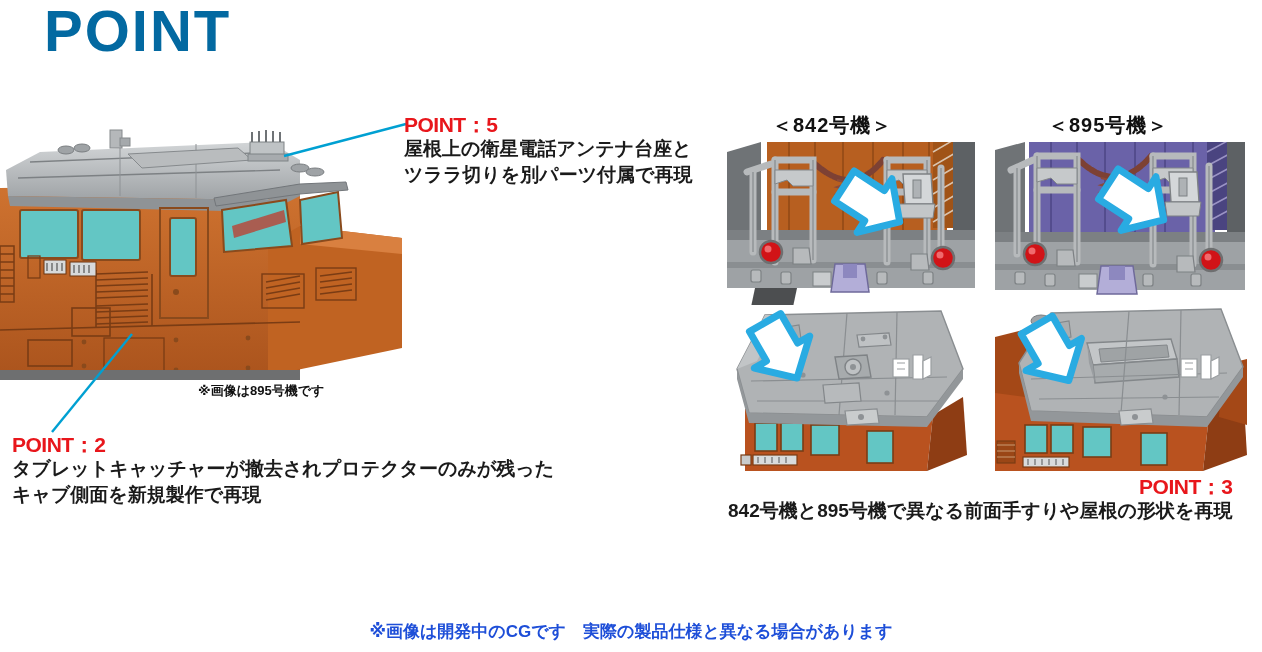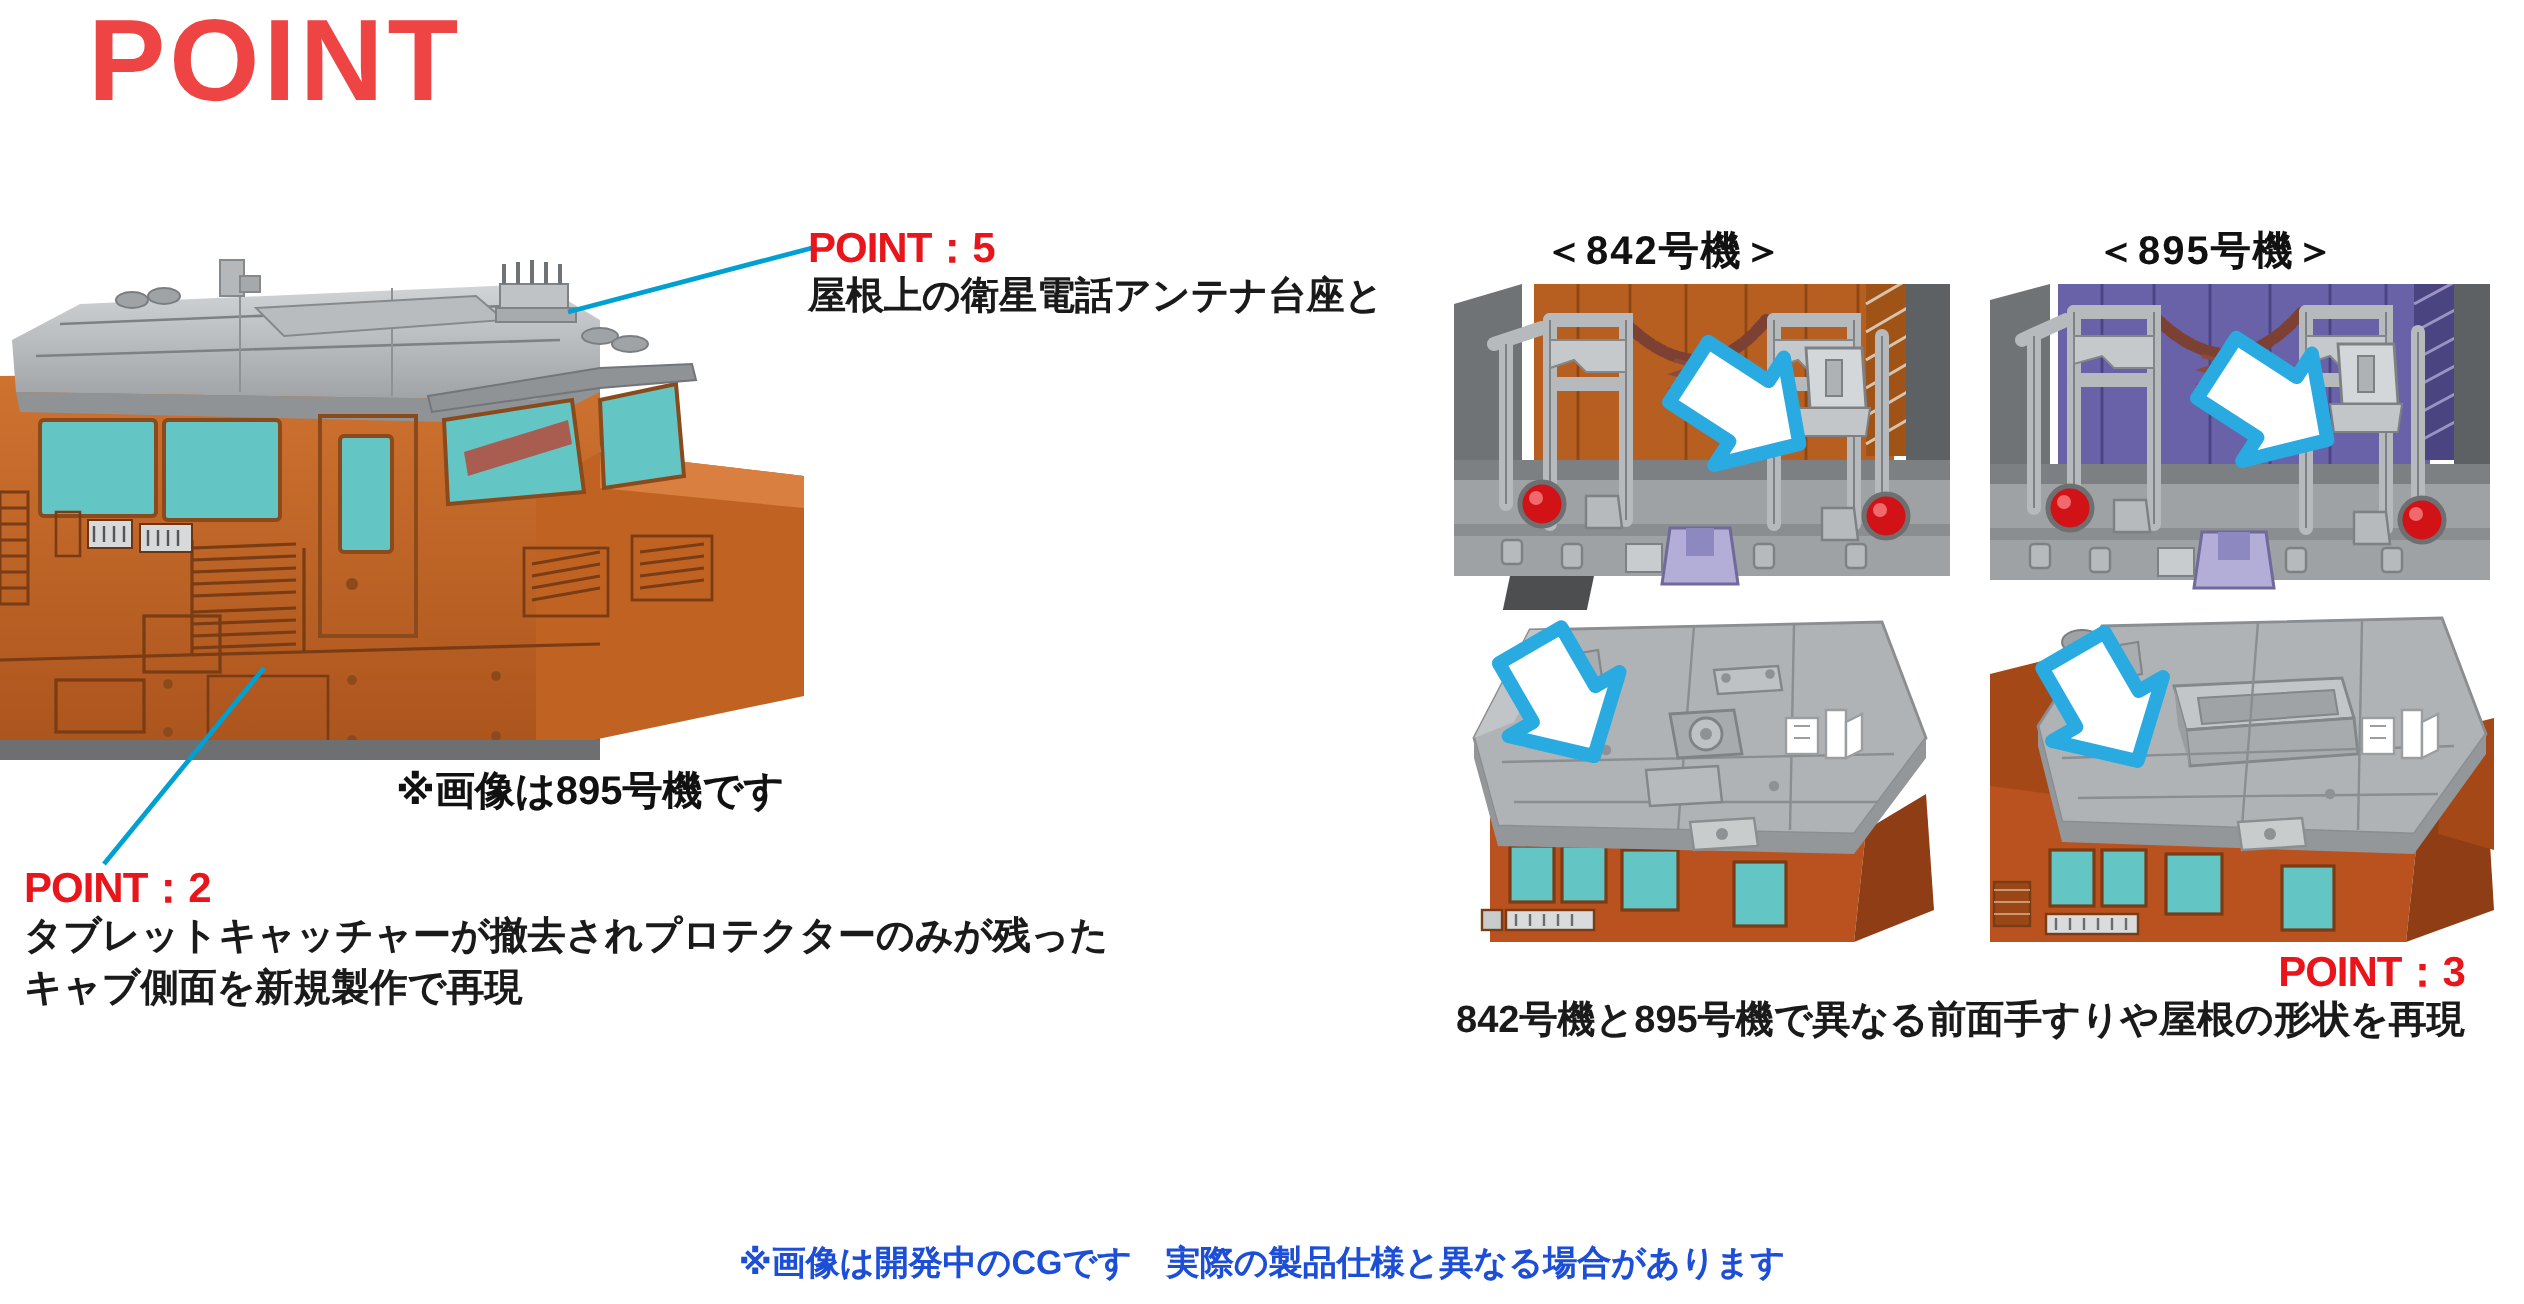--- a/index.html
+++ b/index.html
@@ -16,21 +16,21 @@
     color: #000;
   }
 
   
   #title {
     position: absolute;
     left: 44px;
     top: 2px;
     font-size: 58px;
     font-weight: bold;
-    color: #ef4444;
+    color: #0369a1;
     letter-spacing: 2px;
     line-height: 1;
     font-family: "Liberation Sans", "DejaVu Sans", sans-serif;
   }
 
   
   .point-label {
     color: #e8161b;
     font-weight: bold;
     font-size: 21px;
@@ -47,21 +47,21 @@
   }
 
   #point1 { position: absolute; left: 404px; top: 114px; }
   #point2 { position: absolute; left: 12px;  top: 434px; }
   #point3 { position: absolute; left: 728px; top: 476px; text-align: right; }
 
   
   .caption {
     position: absolute;
     font-weight: bold;
-    font-size: 20px;
+    font-size: 13px;
     color: #111;
     white-space: nowrap;
   }
   #caption-main { left: 198px; top: 382px; }
   #disclaimer {
     position: absolute;
     left: 0; right: 0;
     top: 620px;
     text-align: center;
     font-weight: bold;
@@ -206,20 +206,21 @@
   <line x1="4" y1="38" x2="126" y2="6" stroke="#00a0d2" stroke-width="2.4"></line>
 </svg>
 
 <svg class="leader" style="left:44px; top:330px; width:92px; height:108px;">
   <line x1="88" y1="4" x2="8" y2="102" stroke="#00a0d2" stroke-width="2.4"></line>
 </svg>
 
 <div id="point1">
   <div class="point-label">POINT：5</div>
   <div class="point-body">屋根上の衛星電話アンテナ台座と</div>
+  <div class="point-body">ツララ切りを別パーツ付属で再現</div>
 </div>
 
 <div id="point2">
   <div class="point-label">POINT：2</div>
   <div class="point-body">タブレットキャッチャーが撤去されプロテクターのみが残った</div>
   <div class="point-body">キャブ側面を新規製作で再現</div>
 </div>
 
 <div class="caption" id="caption-main">※画像は895号機です</div>
 

